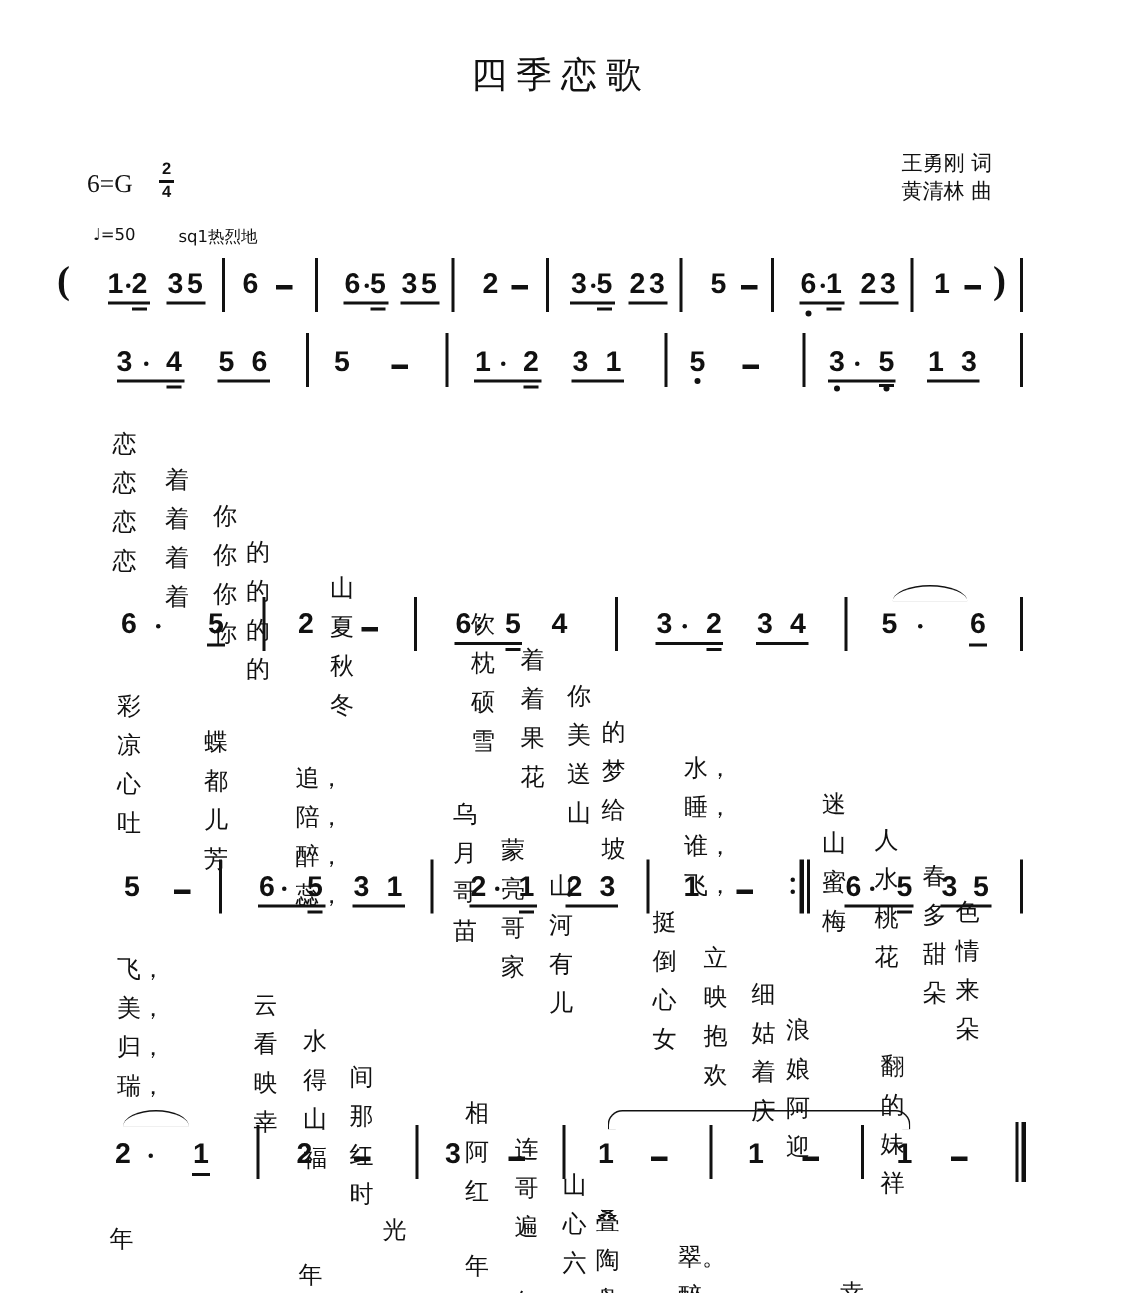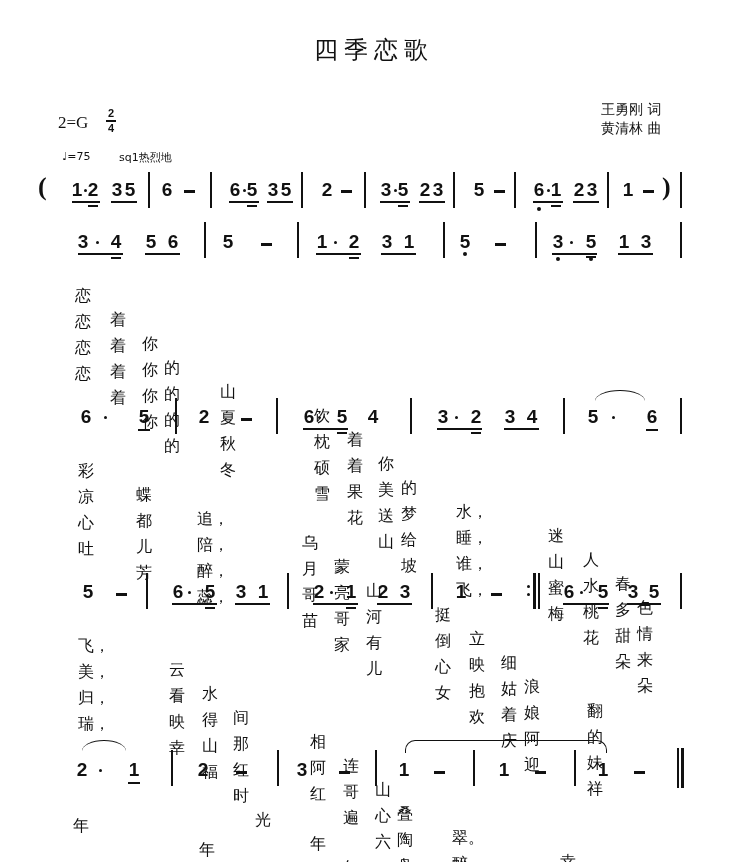--- a/index.html
+++ b/index.html
@@ -37,27 +37,27 @@
   }
   .tie { position: absolute; border-top: 1.5px solid #111; border-radius: 50% 50% 0 0 / 100% 100% 0 0; }
   .slur { position: absolute; border: 1.5px solid #111; border-bottom: none; border-radius: 10px 10px 0 0; }
   .repeat-dots { position: absolute; width: 3px; }
   .repeat-dots i { display: block; width: 3px; height: 3px; background: #111; border-radius: 50%; margin-bottom: 5px; }
 </style>
 </head>
 <body>
 
 <div class="title">四季恋歌</div>
-<div class="key">2=G</div>
+<div class="key">6=G</div>
 <div class="timesig">
   <span>2</span>
   <span class="bar"></span>
   <span>4</span>
 </div>
-<div class="tempo">♩=75</div>
+<div class="tempo">♩=50</div>
 <div class="expr">sq1热烈地</div>
 <div class="credits">
   <div>王勇刚 词</div>
   <div>黄清林 曲</div>
 </div>
 
 <div class="sys" style="top:0;">
   <span class="paren" style="left:38px;top:172px;">(</span>
 
   <span class="n" style="left:70px;top:180px;">1</span>

